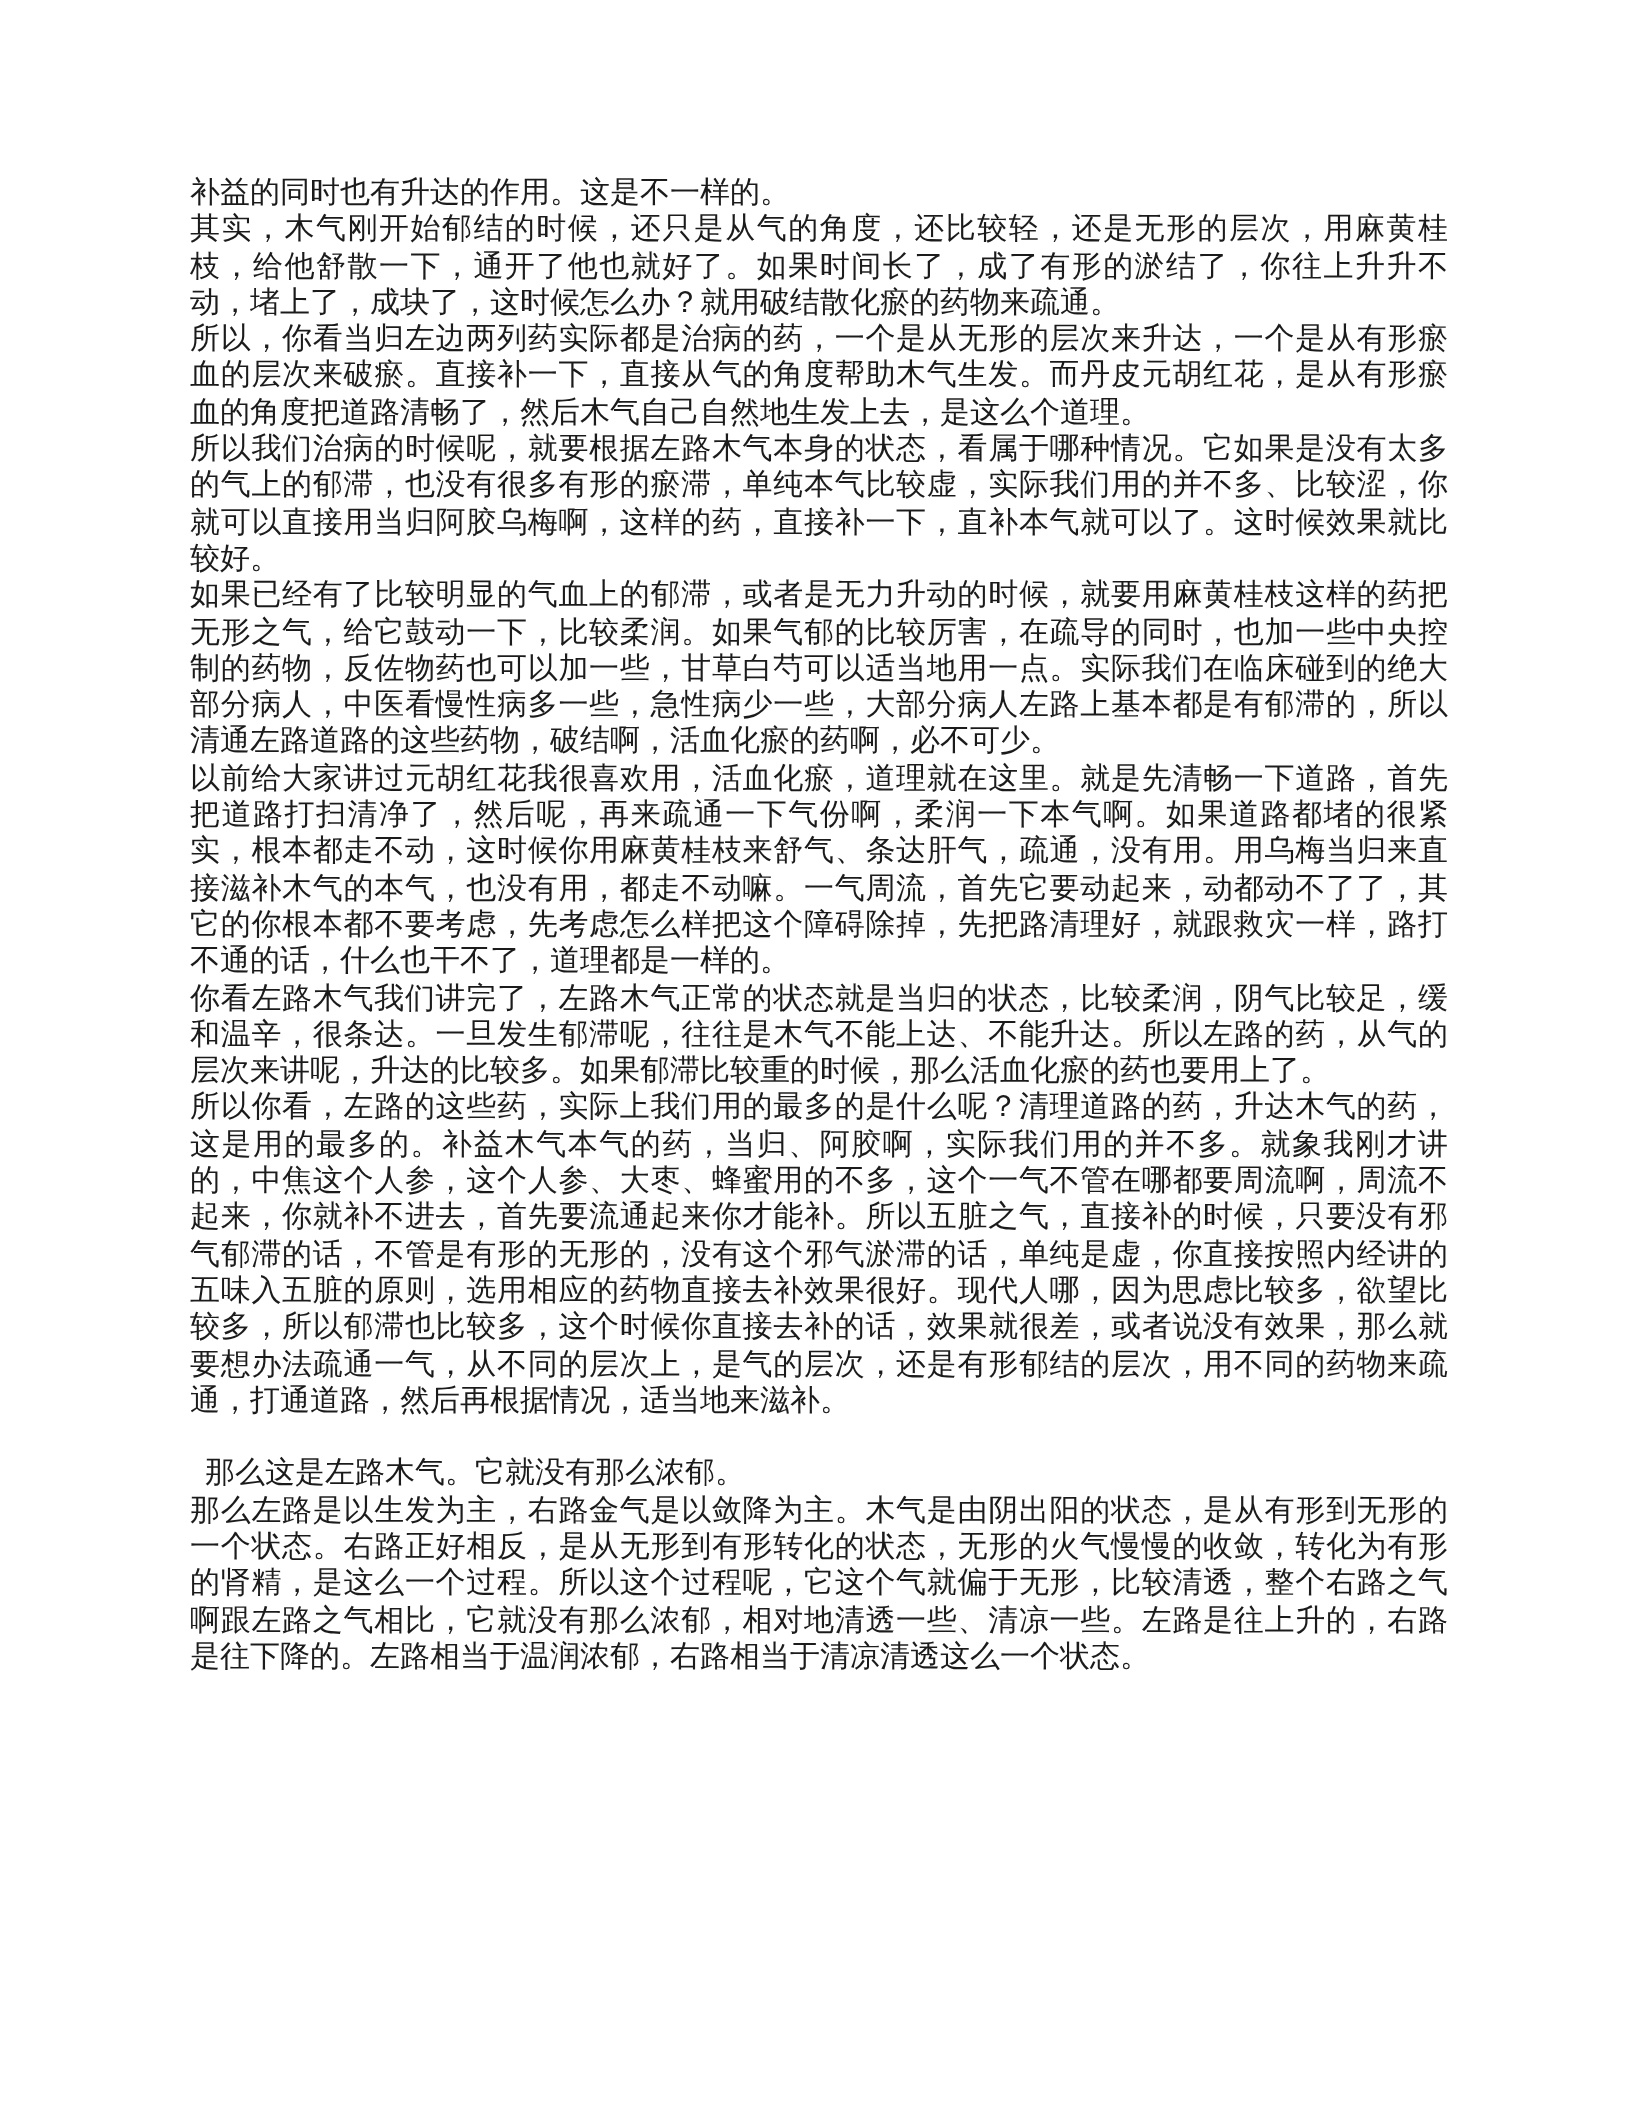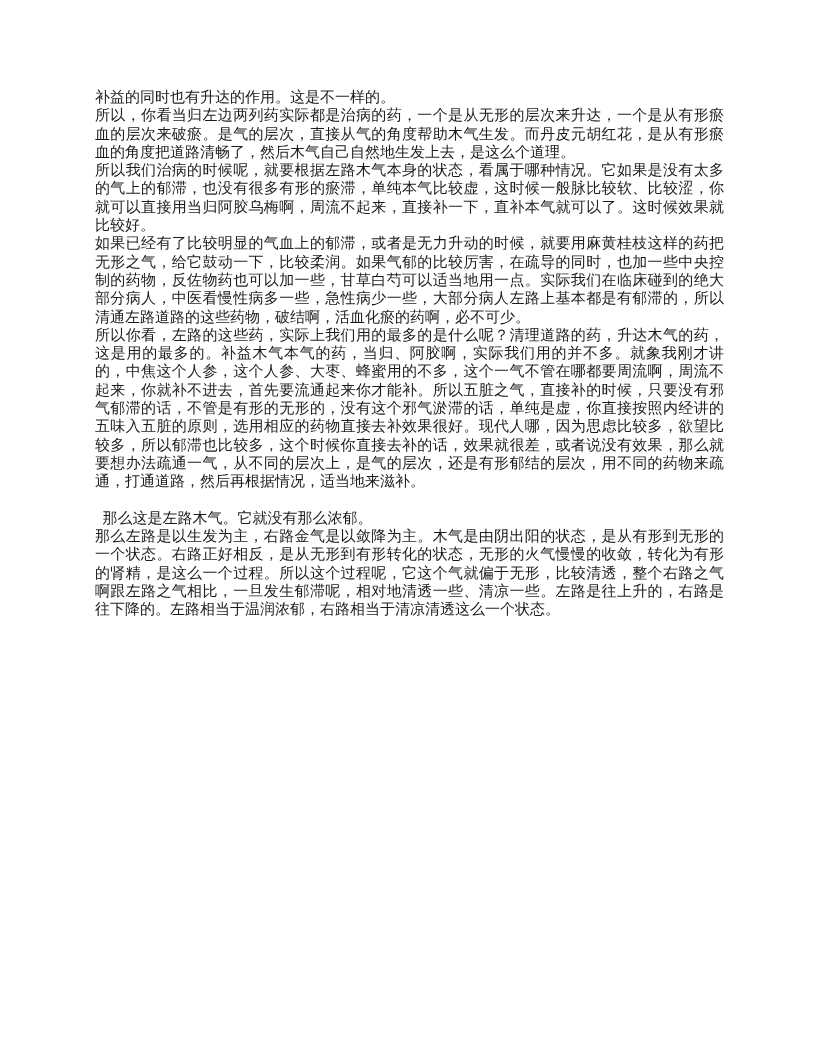--- a/index.html
+++ b/index.html
@@ -39,21 +39,24 @@
     white-space: pre-wrap;
     word-break: break-all;
   }
 </style>
 </head>
 <body>
 
 <div class="page">
   <div class="content">
     <p class="para">补益的同时也有升达的作用。这是不一样的。</p>
-    <p class="para">所以，你看当归左边两列药实际都是治病的药，一个是从无形的层次来升达，一个是从有形瘀血的层次来破瘀。是气的层次，直接从气的角度帮助木气生发。而丹皮元胡红花，是从有形瘀血的角度把道路清畅了，然后木气自己自然地生发上去，是这么个道理。</p>
-    <p class="para">所以我们治病的时候呢，就要根据左路木气本身的状态，看属于哪种情况。它如果是没有太多的气上的郁滞，也没有很多有形的瘀滞，单纯本气比较虚，这时候一般脉比较软、比较涩，你就可以直接用当归阿胶乌梅啊，周流不起来，直接补一下，直补本气就可以了。这时候效果就比较好。</p>
+    <p class="para">其实，木气刚开始郁结的时候，还只是从气的角度，还比较轻，还是无形的层次，用麻黄桂枝，给他舒散一下，通开了他也就好了。如果时间长了，成了有形的淤结了，你往上升升不动，堵上了，成块了，这时候怎么办？就用破结散化瘀的药物来疏通。</p>
+    <p class="para">所以，你看当归左边两列药实际都是治病的药，一个是从无形的层次来升达，一个是从有形瘀血的层次来破瘀。直接补一下，直接从气的角度帮助木气生发。而丹皮元胡红花，是从有形瘀血的角度把道路清畅了，然后木气自己自然地生发上去，是这么个道理。</p>
+    <p class="para">所以我们治病的时候呢，就要根据左路木气本身的状态，看属于哪种情况。它如果是没有太多的气上的郁滞，也没有很多有形的瘀滞，单纯本气比较虚，实际我们用的并不多、比较涩，你就可以直接用当归阿胶乌梅啊，这样的药，直接补一下，直补本气就可以了。这时候效果就比较好。</p>
     <p class="para">如果已经有了比较明显的气血上的郁滞，或者是无力升动的时候，就要用麻黄桂枝这样的药把无形之气，给它鼓动一下，比较柔润。如果气郁的比较厉害，在疏导的同时，也加一些中央控制的药物，反佐物药也可以加一些，甘草白芍可以适当地用一点。实际我们在临床碰到的绝大部分病人，中医看慢性病多一些，急性病少一些，大部分病人左路上基本都是有郁滞的，所以清通左路道路的这些药物，破结啊，活血化瘀的药啊，必不可少。</p>
+    <p class="para">以前给大家讲过元胡红花我很喜欢用，活血化瘀，道理就在这里。就是先清畅一下道路，首先把道路打扫清净了，然后呢，再来疏通一下气份啊，柔润一下本气啊。如果道路都堵的很紧实，根本都走不动，这时候你用麻黄桂枝来舒气、条达肝气，疏通，没有用。用乌梅当归来直接滋补木气的本气，也没有用，都走不动嘛。一气周流，首先它要动起来，动都动不了了，其它的你根本都不要考虑，先考虑怎么样把这个障碍除掉，先把路清理好，就跟救灾一样，路打不通的话，什么也干不了，道理都是一样的。</p>
+    <p class="para">你看左路木气我们讲完了，左路木气正常的状态就是当归的状态，比较柔润，阴气比较足，缓和温辛，很条达。一旦发生郁滞呢，往往是木气不能上达、不能升达。所以左路的药，从气的层次来讲呢，升达的比较多。如果郁滞比较重的时候，那么活血化瘀的药也要用上了。</p>
     <p class="para">所以你看，左路的这些药，实际上我们用的最多的是什么呢？清理道路的药，升达木气的药，这是用的最多的。补益木气本气的药，当归、阿胶啊，实际我们用的并不多。就象我刚才讲的，中焦这个人参，这个人参、大枣、蜂蜜用的不多，这个一气不管在哪都要周流啊，周流不起来，你就补不进去，首先要流通起来你才能补。所以五脏之气，直接补的时候，只要没有邪气郁滞的话，不管是有形的无形的，没有这个邪气淤滞的话，单纯是虚，你直接按照内经讲的五味入五脏的原则，选用相应的药物直接去补效果很好。现代人哪，因为思虑比较多，欲望比较多，所以郁滞也比较多，这个时候你直接去补的话，效果就很差，或者说没有效果，那么就要想办法疏通一气，从不同的层次上，是气的层次，还是有形郁结的层次，用不同的药物来疏通，打通道路，然后再根据情况，适当地来滋补。</p>
     <p class="para"></p>
     <p class="para">  那么这是左路木气。它就没有那么浓郁。</p>
-    <p class="para">那么左路是以生发为主，右路金气是以敛降为主。木气是由阴出阳的状态，是从有形到无形的一个状态。右路正好相反，是从无形到有形转化的状态，无形的火气慢慢的收敛，转化为有形的肾精，是这么一个过程。所以这个过程呢，它这个气就偏于无形，比较清透，整个右路之气啊跟左路之气相比，一旦发生郁滞呢，相对地清透一些、清凉一些。左路是往上升的，右路是往下降的。左路相当于温润浓郁，右路相当于清凉清透这么一个状态。</p>
+    <p class="para">那么左路是以生发为主，右路金气是以敛降为主。木气是由阴出阳的状态，是从有形到无形的一个状态。右路正好相反，是从无形到有形转化的状态，无形的火气慢慢的收敛，转化为有形的肾精，是这么一个过程。所以这个过程呢，它这个气就偏于无形，比较清透，整个右路之气啊跟左路之气相比，它就没有那么浓郁，相对地清透一些、清凉一些。左路是往上升的，右路是往下降的。左路相当于温润浓郁，右路相当于清凉清透这么一个状态。</p>
   </div>
 </div>
 
 </body></html>

